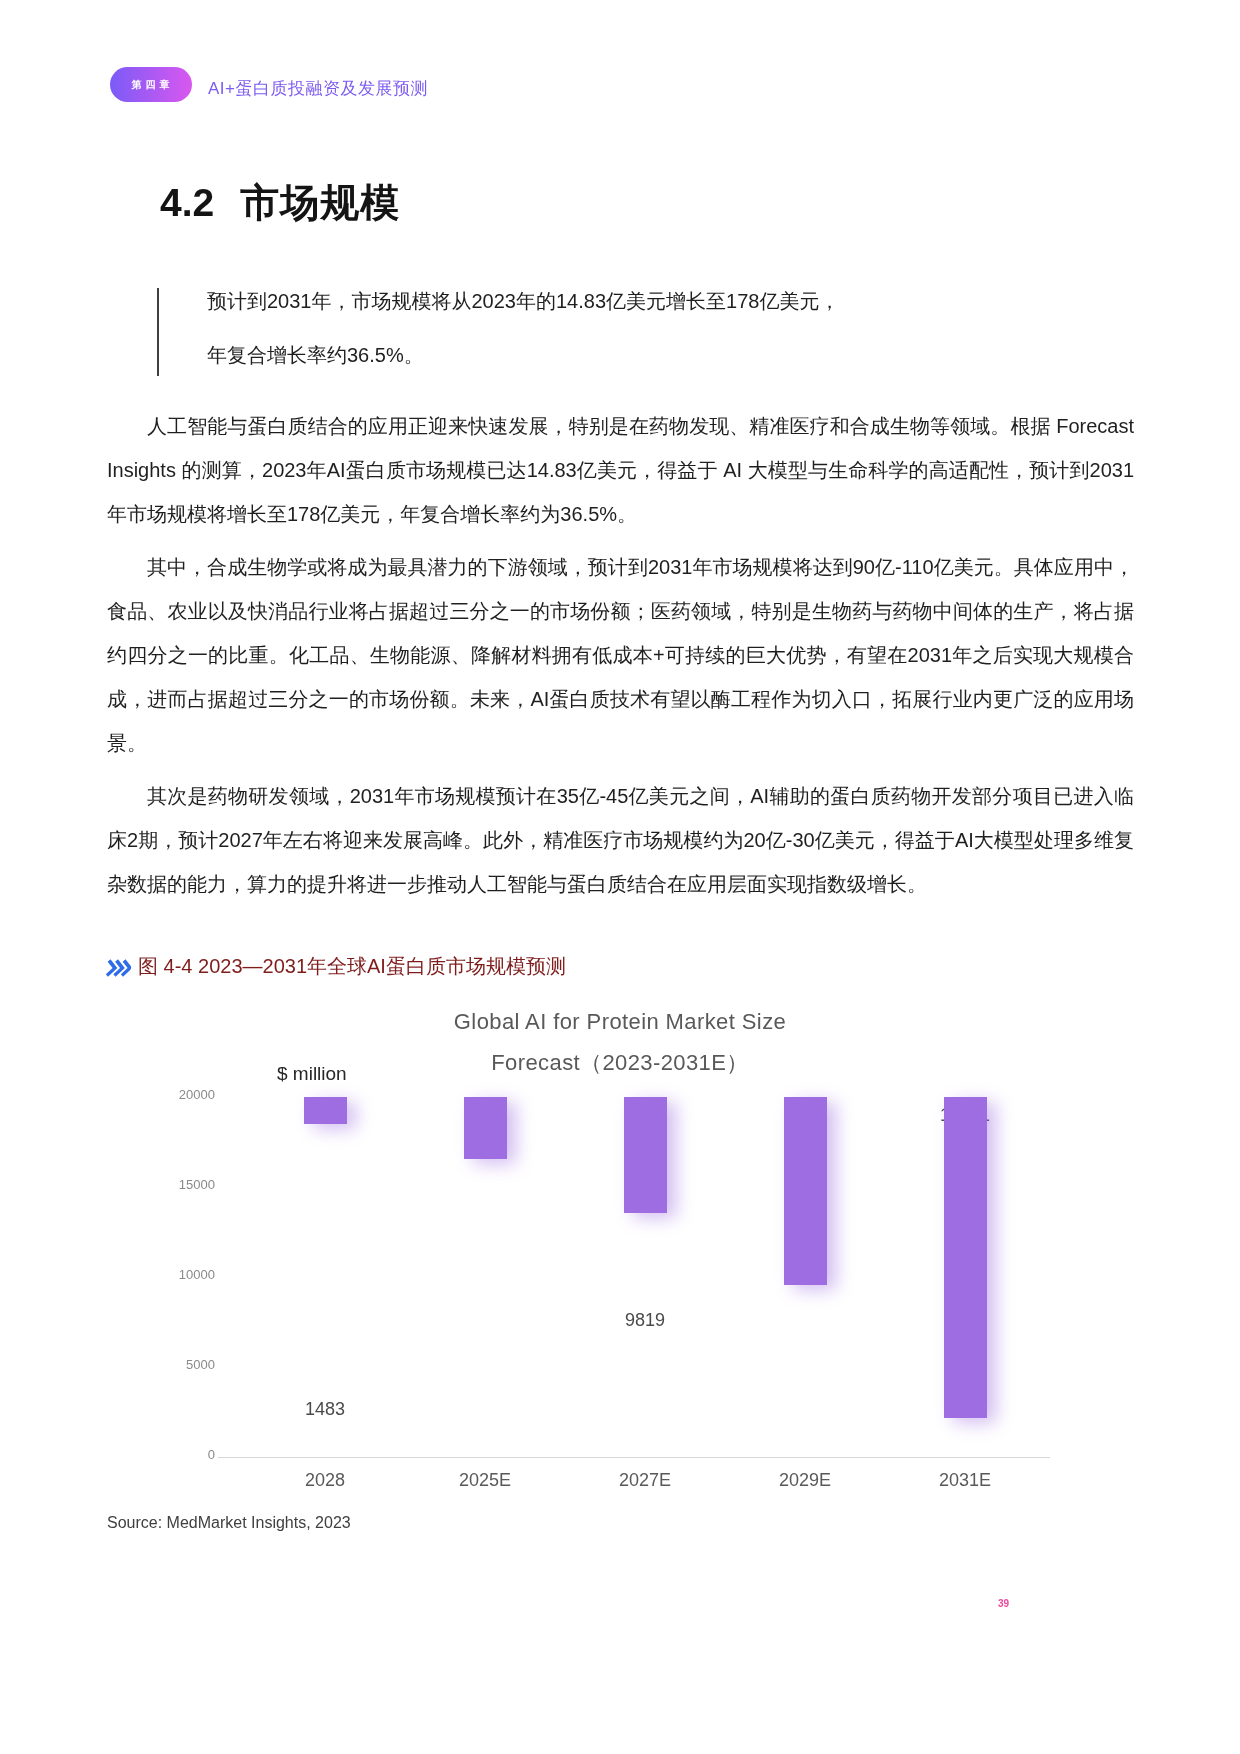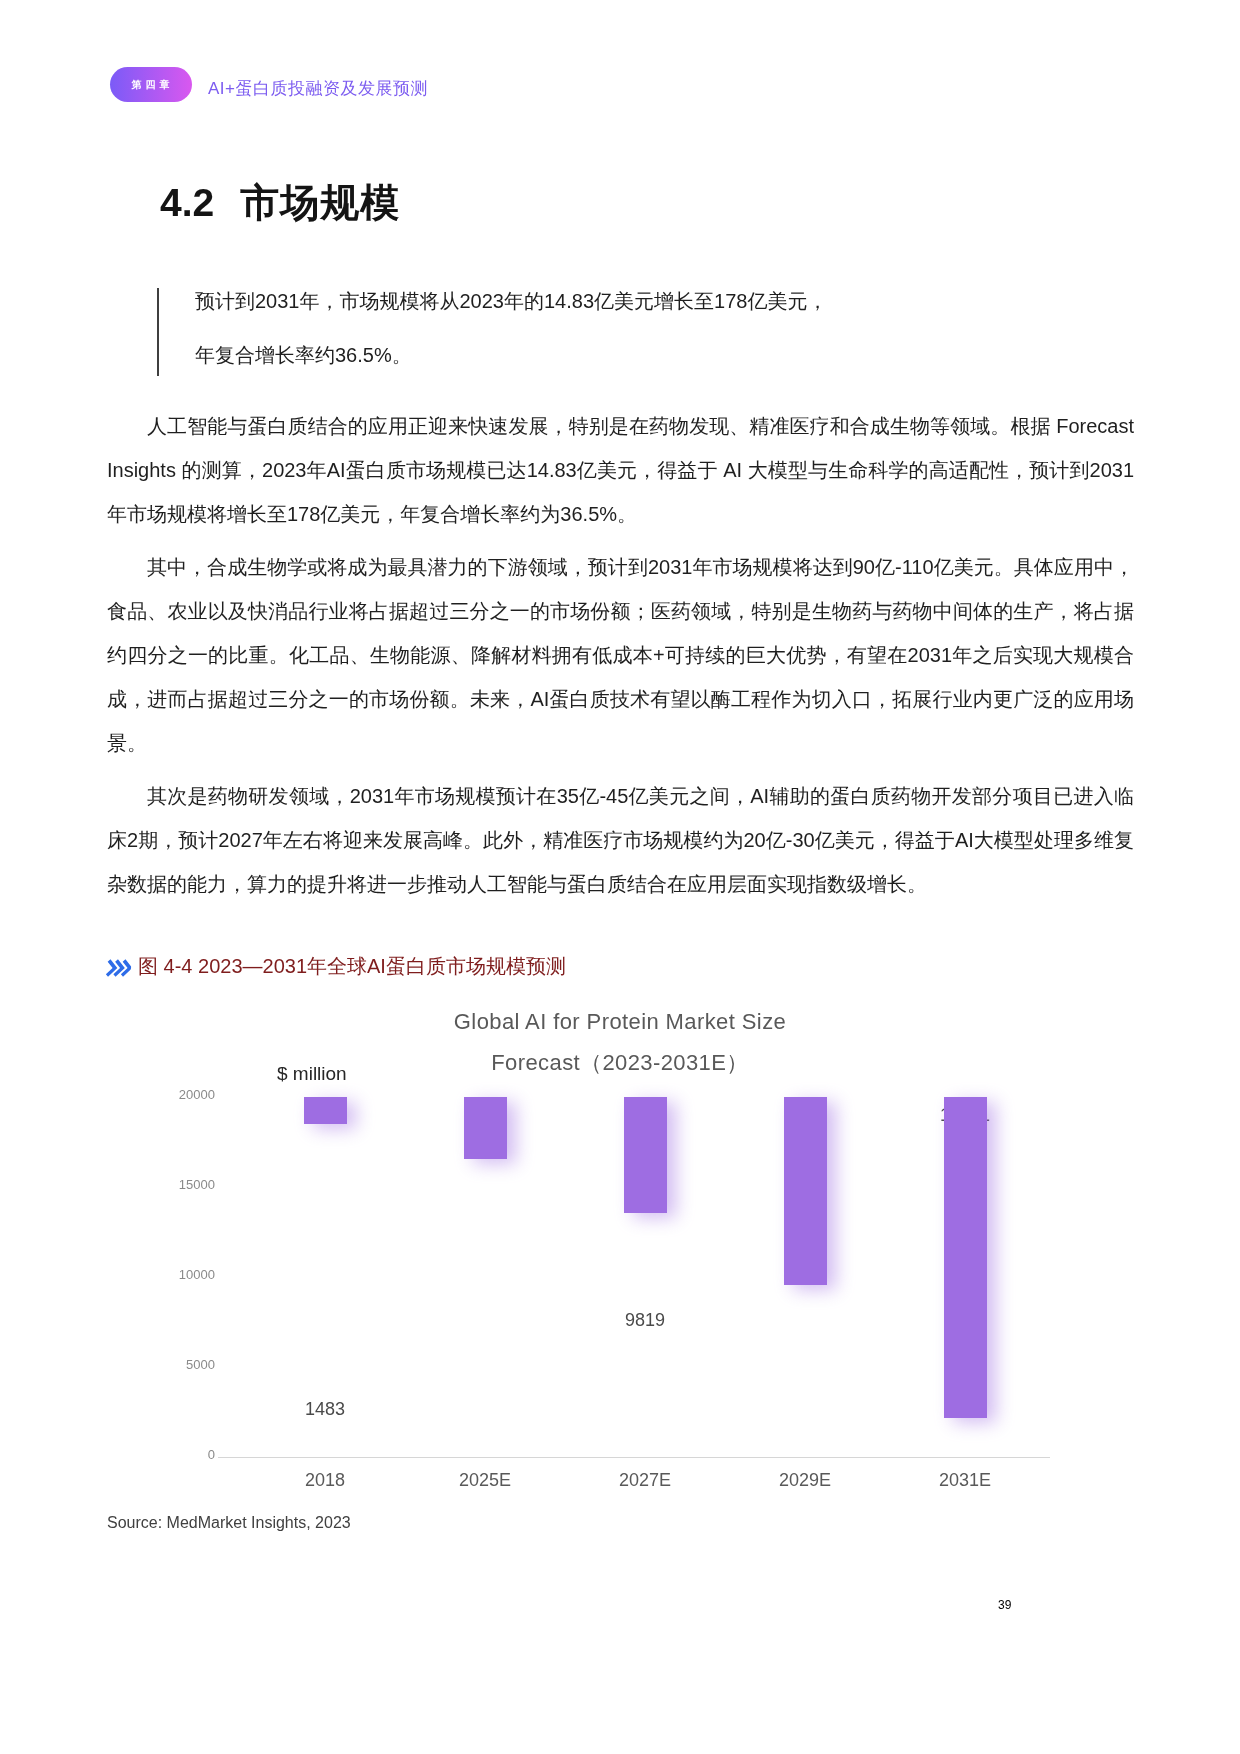--- a/index.html
+++ b/index.html
@@ -18,21 +18,21 @@
   }
   .chapter-title {
     position:absolute; left:208px; top:77px; font-size:17px;
     color:var(--chapter-color,#7c5cf0); letter-spacing:0.5px;
   }
   
   .section-title { position:absolute; left:160px; top:176px; font-size:39px; font-weight:bold; color:#141414; letter-spacing:1px; }
   .section-title .num { margin-right:26px; letter-spacing:0; }
   
   .quote {
-    position:absolute; left:157px; top:288px; padding-left:36px;
+    position:absolute; left:157px; top:288px; padding-left:48px;
     border-left:2px solid #3f3f3f; font-size:20px; color:#1f1f1f; min-height:88px;
   }
   .quote p { line-height:26px; margin-bottom:28px; white-space:nowrap; }
   .quote p:last-child { margin-bottom:0; }
   
   .body-text {
     position:absolute; left:107px; top:404px; width:1027px;
     font-size:20px; line-height:44px; color:#1f1f1f;
     text-align:justify; text-justify:inter-ideograph;
   }
@@ -47,21 +47,21 @@
   .unit-label { position:absolute; left:252px; top:1063px; font-size:19px; color:#262626;margin-left:25px; }
   .plot { position:absolute; left:245px; top:1097px; width:800px; height:360px; display:flex; justify-content:space-around; align-items:flex-end; }
   .axis-line { position:absolute; left:218px; top:1457px; width:832px; height:1px; background:#d6d6d6; }
   .y-tick { position:absolute; left:120px; width:95px; text-align:right; font-size:13px; color:#8a8a8a; }
   .bar-slot { position:relative; width:43px; height:100%; display:flex; }
   .bar { width:43px; background:var(--bar-color,#9e6de2); filter:drop-shadow(9px 5px 9px rgba(158,109,226,0.45)); }
   .bar-value { position:absolute; left:50%; transform:translateX(-50%); font-size:18px; color:#4a4a4a; white-space:nowrap; }
   .x-labels { position:absolute; left:245px; top:1470px; width:800px; display:flex; justify-content:space-around; }
   .x-label { flex:1; text-align:center; font-size:18px; color:#595959; }
   .source { position:absolute; left:107px; top:1514px; font-size:16px; color:#404040; }
-  .page-number { position:absolute; left:998px; top:1598px; font-size:12px; color:#000000; }
+  .page-number { position:absolute; left:998px; top:1598px; font-size:10px; color:#ec4899;font-weight:bold; }
 </style>
 </head>
 <body>
 
 <div class="page">
 
   <div class="chapter-badge">
     <span>第四章</span>
   </div>
   <div class="chapter-title">AI+蛋白质投融资及发展预测</div>
@@ -118,21 +118,21 @@
       <div class="bar-slot">
         <div class="bar" style="height: 52.25%;"></div>
       </div>
       <div class="bar-slot">
         <div class="bar-value" style="bottom: calc(89.105% + 10px);">17821</div>
         <div class="bar" style="height: 89.105%;"></div>
       </div>
     </div>
   <div class="axis-line"></div>
   <div class="x-labels" id="xlabels">
-      <div class="x-label">2018</div>
+      <div class="x-label">2028</div>
       <div class="x-label">2025E</div>
       <div class="x-label">2027E</div>
       <div class="x-label">2029E</div>
       <div class="x-label">2031E</div>
     </div>
 
   <div class="source">Source: MedMarket Insights, 2023</div>
 
   <div class="page-number">39</div>
 </div>

